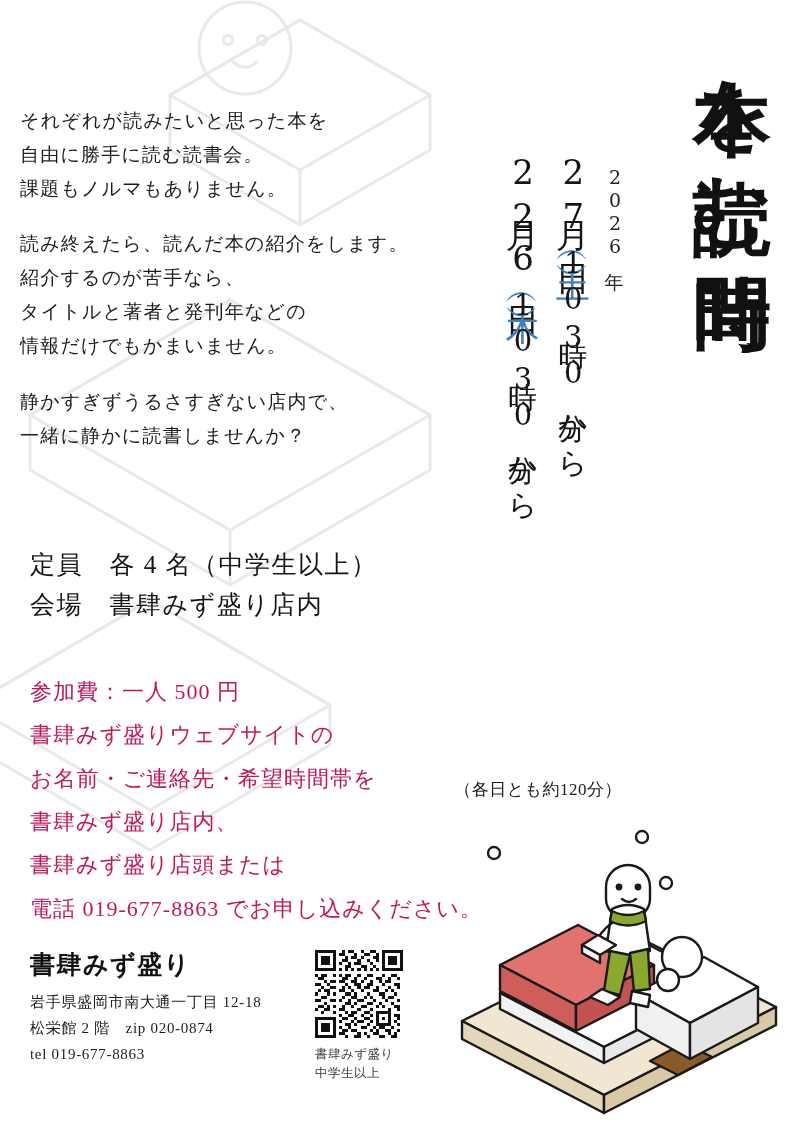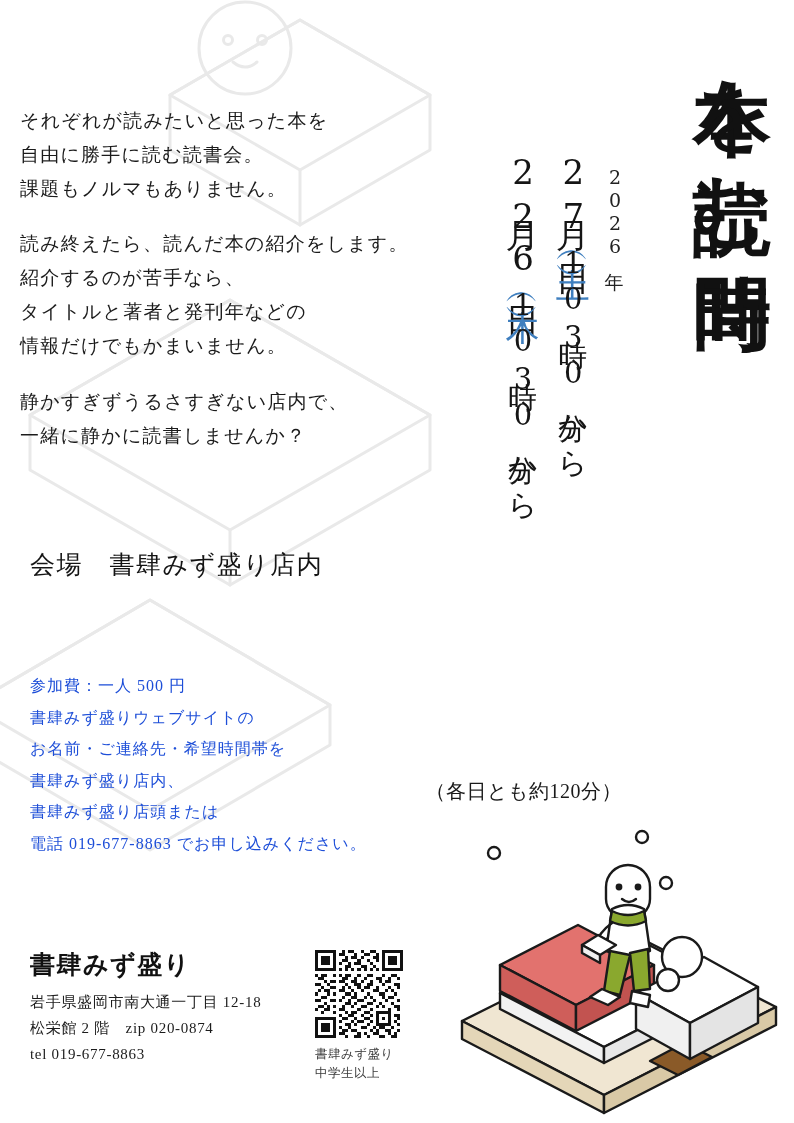--- a/index.html
+++ b/index.html
@@ -76,21 +76,21 @@
   .date-col .dow {
     color: #3f7fbf;
   }
   .date-col .time {
     font-size: 29px;
   }
   .duration {
     position: absolute;
     top: 778px;
     right: 172px;
-    font-size: 20px;
+    font-size: 17px;
     letter-spacing: 0.5px;
     z-index: 3;
     color: #1a1a1a;
     white-space: nowrap;
   }
 
   
   .body-text {
     position: absolute;
     left: 20px;
@@ -124,24 +124,24 @@
 
   
   .apply-block {
     position: absolute;
     left: 30px;
     top: 670px;
     width: 480px;
     z-index: 3;
   }
   .apply-block .line {
-    font-size: 16px;
+    font-size: 22px;
     line-height: 1.97;
     letter-spacing: 1px;
-    color: #1d4ed8;
+    color: #be185d;
   }
 
   
   .shop {
     position: absolute;
     left: 30px;
     top: 948px;
     width: 330px;
     z-index: 3;
   }
@@ -232,20 +232,21 @@
 課題もノルマもありません。</p>
   <p style="white-space: pre-line;">読み終えたら、読んだ本の紹介をします。
 紹介するのが苦手なら、
 タイトルと著者と発刊年などの
 情報だけでもかまいません。</p>
   <p style="white-space: pre-line;">静かすぎずうるさすぎない店内で、
 一緒に静かに読書しませんか？</p>
 </div>
 
 <div class="info-block">
+  <div class="line">定員　各 4 名（中学生以上）</div>
   <div class="line">会場　書肆みず盛り店内</div>
 </div>
 
 <div class="apply-block">
   <div class="line">参加費：一人 500 円</div>
   <div class="line">書肆みず盛りウェブサイトの</div>
   <div class="line">お名前・ご連絡先・希望時間帯を</div>
   <div class="line">書肆みず盛り店内、</div>
   <div class="line">書肆みず盛り店頭または</div>
   <div class="line">電話 019-677-8863 でお申し込みください。</div>

